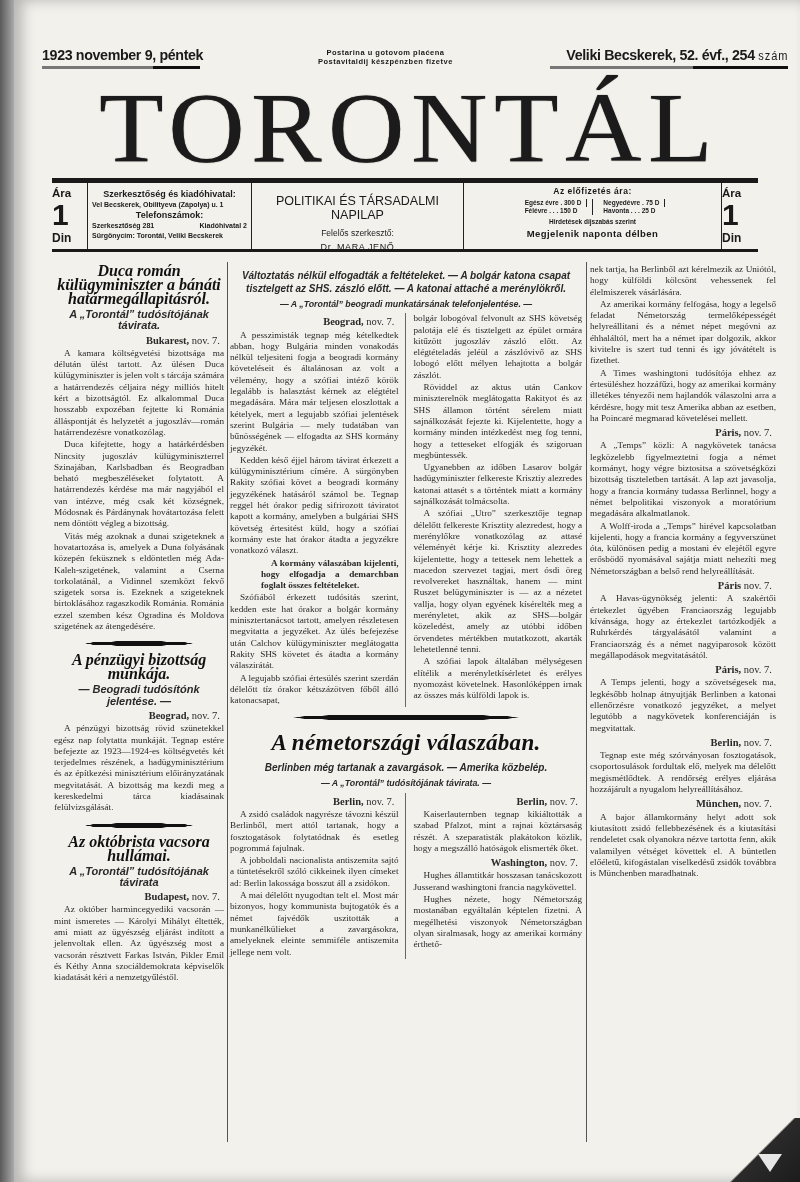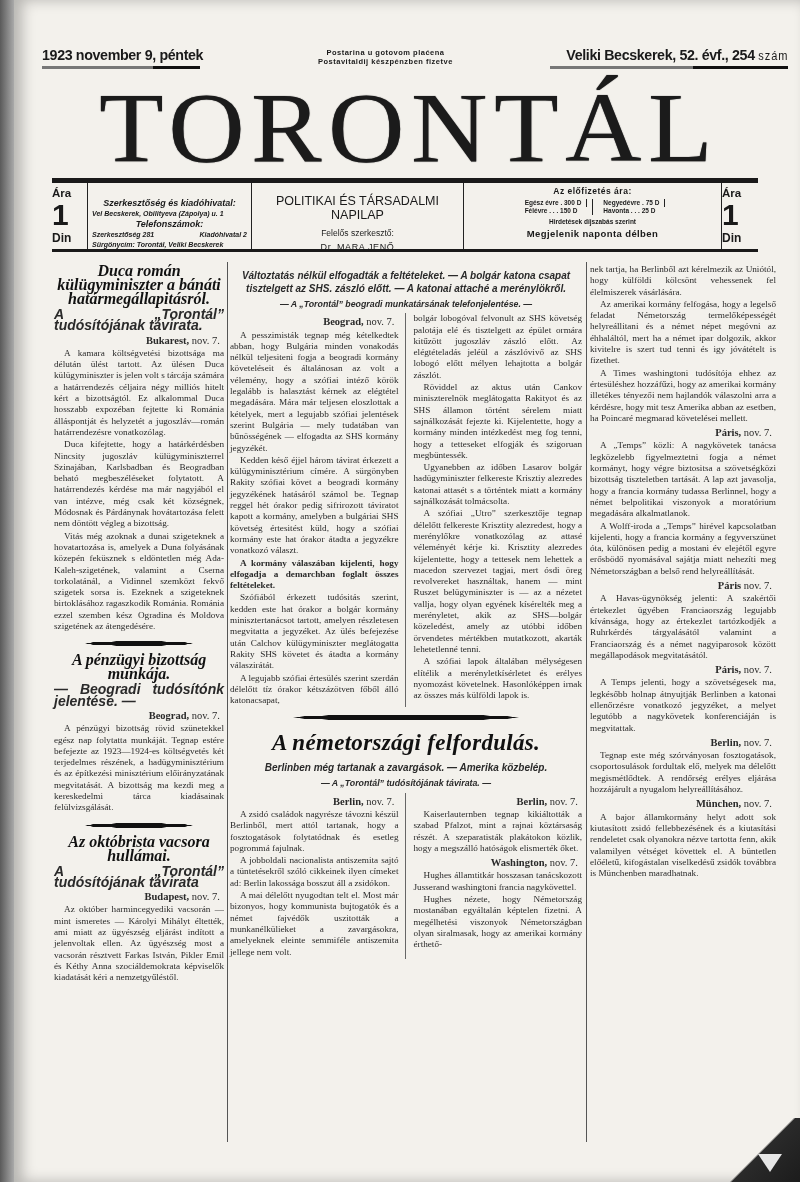--- a/index.html
+++ b/index.html
@@ -24,21 +24,21 @@
     text-align:center; font-family:"Liberation Serif", serif; font-size:100px; line-height:96px;
     letter-spacing:6px; color:#1b1b1b; transform:scaleX(1.06); transform-origin:center;
     text-shadow: 0 0 1px #444;
   }
   .infobar { position:absolute; left:52px; top:178px; width:706px; height:74px; border-top:5px solid #1a1a1a; border-bottom:3px solid #1a1a1a; display:flex; }
   .infobar > div { border-right:1.5px solid #222; }
   .price { width:36px; text-align:left; font-family:"Liberation Sans", sans-serif; font-weight:bold; }
   .price .ara { font-size:11.5px; margin-top:4px; display:block; }
   .price .num { font-size:30px; line-height:32px; display:block; }
   .price .din { font-size:12px; display:block; }
-  .office { width:164px; padding:15px 4px; font-family:"Liberation Sans", sans-serif; font-weight:bold; font-size:7px; line-height:10.5px;font-style:italic; }
+  .office { width:164px; padding:6px 4px; font-family:"Liberation Sans", sans-serif; font-weight:bold; font-size:7px; line-height:10.5px; }
   .office .h { font-size:9px; text-align:center; display:block; }
   .office .row { display:flex; justify-content:space-between; }
   .center-info { width:212px; text-align:center; }
   .center-info .sub { font-family:"Liberation Sans", sans-serif; font-size:12.5px; margin-top:11px; display:block; }
   .center-info .fel { font-family:"Liberation Sans", sans-serif; font-size:8.5px; margin-top:6px; display:block; }
   .center-info .ed { font-family:"Liberation Sans", sans-serif; font-size:9px; margin-top:4px; letter-spacing:0.6px; display:block; }
   .subs { width:258px; padding:3px 6px; font-family:"Liberation Sans", sans-serif; font-weight:bold; font-size:6.5px; text-align:center; }
   .subs .h { font-size:8.5px; display:block; letter-spacing:0.5px; }
   .subs .grid { display:flex; justify-content:center; margin:3px 0 2px; }
   .subs .grid div { padding:0 5px; text-align:left; line-height:8px; }
@@ -46,32 +46,32 @@
   .subs .hir { display:block; font-size:6.5px; margin:3px 0; }
   .subs .megj { display:block; font-size:9.5px; letter-spacing:0.4px; }
   .infobar > .price:last-child { border-right:none; }
   .col { position:absolute; top:264px; font-size:9.2px; line-height:11.3px; text-align:justify; color:#2a2a2a; }
   .col p { text-indent:10px; margin-bottom:1px; hyphens:auto; }
   .c1 { left:54px; width:170px; }
   .c-mid { left:230px; width:352px; }
   .c4 { left:590px; width:186px; }
   .vrule { position:absolute; width:1px; background:#555; }
   .headline-sm { font-family:"Liberation Serif", serif; font-style:italic; font-weight:bold; font-size:16px; line-height:14px; text-align:center; color:#111; }
-  .kick { font-style:italic; font-weight:bold; font-size:14px; margin:3px 0 2px; font-family:"Liberation Sans", sans-serif; }
+  .kick { font-style:italic; font-weight:bold; font-size:11px; text-align:center; margin:3px 0 2px; font-family:"Liberation Sans", sans-serif; }
   .dateline { text-align:right; margin:3px 4px 2px 0; font-size:10.5px; }
   .dateline b { font-weight:bold; }
   .swash { height:7px; margin:8px 4px 6px; background:radial-gradient(ellipse at center,#111 0 45%,transparent 47%); border-radius:50%; }
   .swash-wide { height:9px; margin:6px 6px 8px; background:radial-gradient(ellipse at center,#111 0 45%,transparent 47%); border-radius:50%; }
   .bigh { font-family:"Liberation Serif", serif; font-style:italic; font-weight:bold; font-size:25px; line-height:26px; text-align:center; color:#111; letter-spacing:0.3px; }
   .deck { font-family:"Liberation Sans", sans-serif; font-style:italic; font-weight:bold; font-size:10px; line-height:13px; text-align:center; margin-top:5px; }
   .byline { font-family:"Liberation Sans", sans-serif; font-style:italic; font-weight:bold; font-size:8.8px; text-align:center; margin:4px 0 3px; }
   .twocol { display:flex; gap:8px; }
   .twocol > div { flex:1; }
   .twocol > div:first-child { border-right:1px solid #666; padding-right:6px; }
-  .bold-par { font-weight:bold; }
+  .bold-par { font-weight:bold;margin-left:31px; }
   .corner-fold { position:absolute; right:0; bottom:0; width:72px; height:64px; background:linear-gradient(135deg,transparent 48%,#2a2a2a 50%,#1c1c1c 100%); }
   .corner-tri { position:absolute; right:18px; bottom:10px; width:0; height:0; border-left:12px solid transparent; border-right:12px solid transparent; border-top:18px solid #e6e6e6; }
 </style>
 </head>
 <body>
 
 <div class="edge-left"></div>
 <div class="page"></div>
 
 <div class="topline">
@@ -171,21 +171,21 @@
     </div>
     <div>
       <p style="text-indent:0">bolgár lobogóval felvonult az SHS követség palotája elé és tisztelgett az épület ormára kitűzött jugoszláv zászló előtt. Az elégtételadás jeléül a zászlóvivő az SHS lobogó előtt mélyen lehajtotta a bolgár zászlót.</p>
       <p>Röviddel az aktus után Cankov miniszterelnök meglátogatta Rakityot és az SHS államon történt sérelem miatt sajnálkozását fejezte ki. Kijelentette, hogy a kormány minden intézkedést meg fog tenni, hogy a tetteseket elfogják és szigoruan megbüntessék.</p>
       <p>Ugyanebben az időben Lasarov bolgár hadügyminiszter felkereste Krisztiy alezredes katonai attasét s a történtek miatt a kormány sajnálkozását tolmácsolta.</p>
       <p>A szófiai „Utro” szerkesztője tegnap délelőtt felkereste Krisztity alezredest, hogy a merénylőkre vonatkozólag az attasé véleményét kérje ki. Krisztity alezredes kijelentette, hogy a tettesek nem lehettek a macedon szervezet tagjai, mert ósdi öreg revolvereket használtak, hanem — mint Ruszet belügyminiszter is — az a nézetet vallja, hogy olyan egyének kísérelték meg a merényletet, akik az SHS—bolgár közeledést, amely az utóbbi időben örvendetes mértékben mutatkozott, akarták lehetetlenné tenni.</p>
       <p>A szófiai lapok általában mélységesen elítélik a merényletkísérletet és erélyes nyomozást követelnek. Hasonlóképpen irnak az összes más külföldi lapok is.</p>
     </div>
   </div>
   <div class="swash-wide"></div>
-  <div class="bigh" style="font-size:23px">A németországi felfordulás.</div>
+  <div class="bigh" style="font-size:23px">A németországi válaszában.</div>
   <div class="deck">Berlinben még tartanak a zavargások. — Amerika közbelép.</div>
   <div class="byline">— A „Torontál” tudósítójának távirata. —</div>
   <div class="twocol">
     <div>
       <div class="dateline"><b>Berlin,</b> <span>nov. 7.</span></div>
       <p>A zsidó családok nagyrésze távozni készül Berlinből, mert attól tartanak, hogy a fosztogatások folytatódnak és esetleg pogrommá fajulnak.</p>
       <p>A jobboldali nacionalista antiszemita sajtó a tüntetésekről szóló cikkeinek ilyen címeket ad: Berlin lakossága bosszut áll a zsidókon.</p>
       <p>A mai délelőtt nyugodtan telt el. Most már bizonyos, hogy kommunista bujtogatók és a német fajvédők uszitották a munkanélkülieket a zavargásokra, amelyeknek eleinte semmiféle antiszemita jellege nem volt.</p>
     </div>
     <div>

